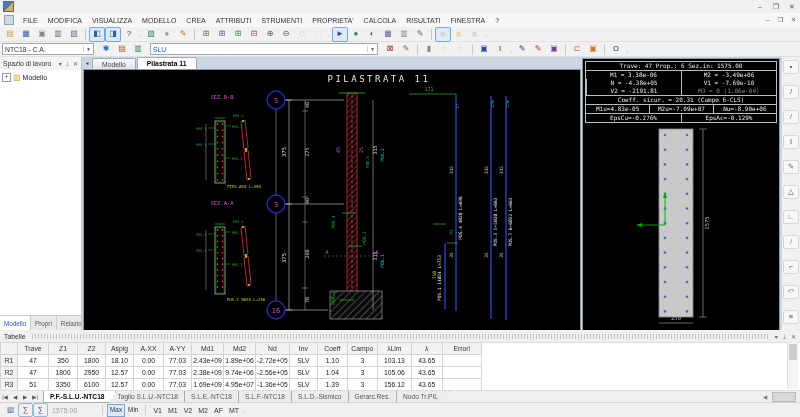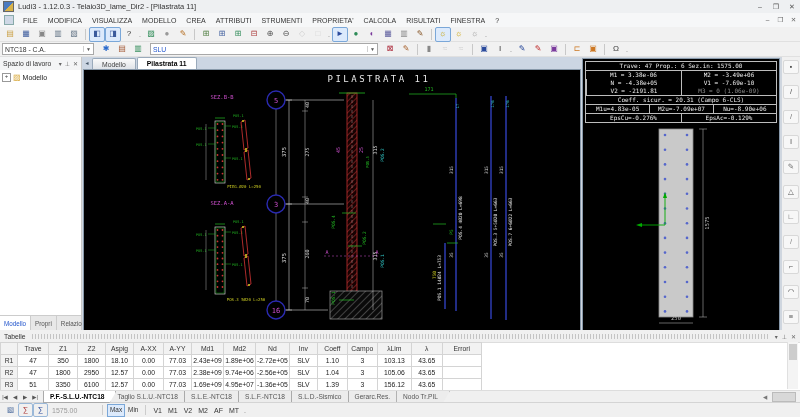--- a/index.html
+++ b/index.html
@@ -96,21 +96,20 @@
   .sb-toggle.active{border-color:#7aa7d8;background:#dceafc}
   .sb-btn{padding:0 3px;color:#333}
   
   text{font-family:"DejaVu Sans Mono",monospace}
 </style>
 </head>
 <body>
 
 <div id="titlebar" class="abs">
   <div id="appicon"></div>
-  <span>Ludi3 - 1.12.0.3 - Telaio3D_lame_Dir2 - [Pilastrata 11]</span>
   <div class="winctl">
     <span>–</span>
     <span>❐</span>
     <span>✕</span>
   </div>
 </div>
 
 <div id="menubar" class="abs">
   <div id="childicon"></div>
   <div id="menu-items" style="display:flex;height:100%">

